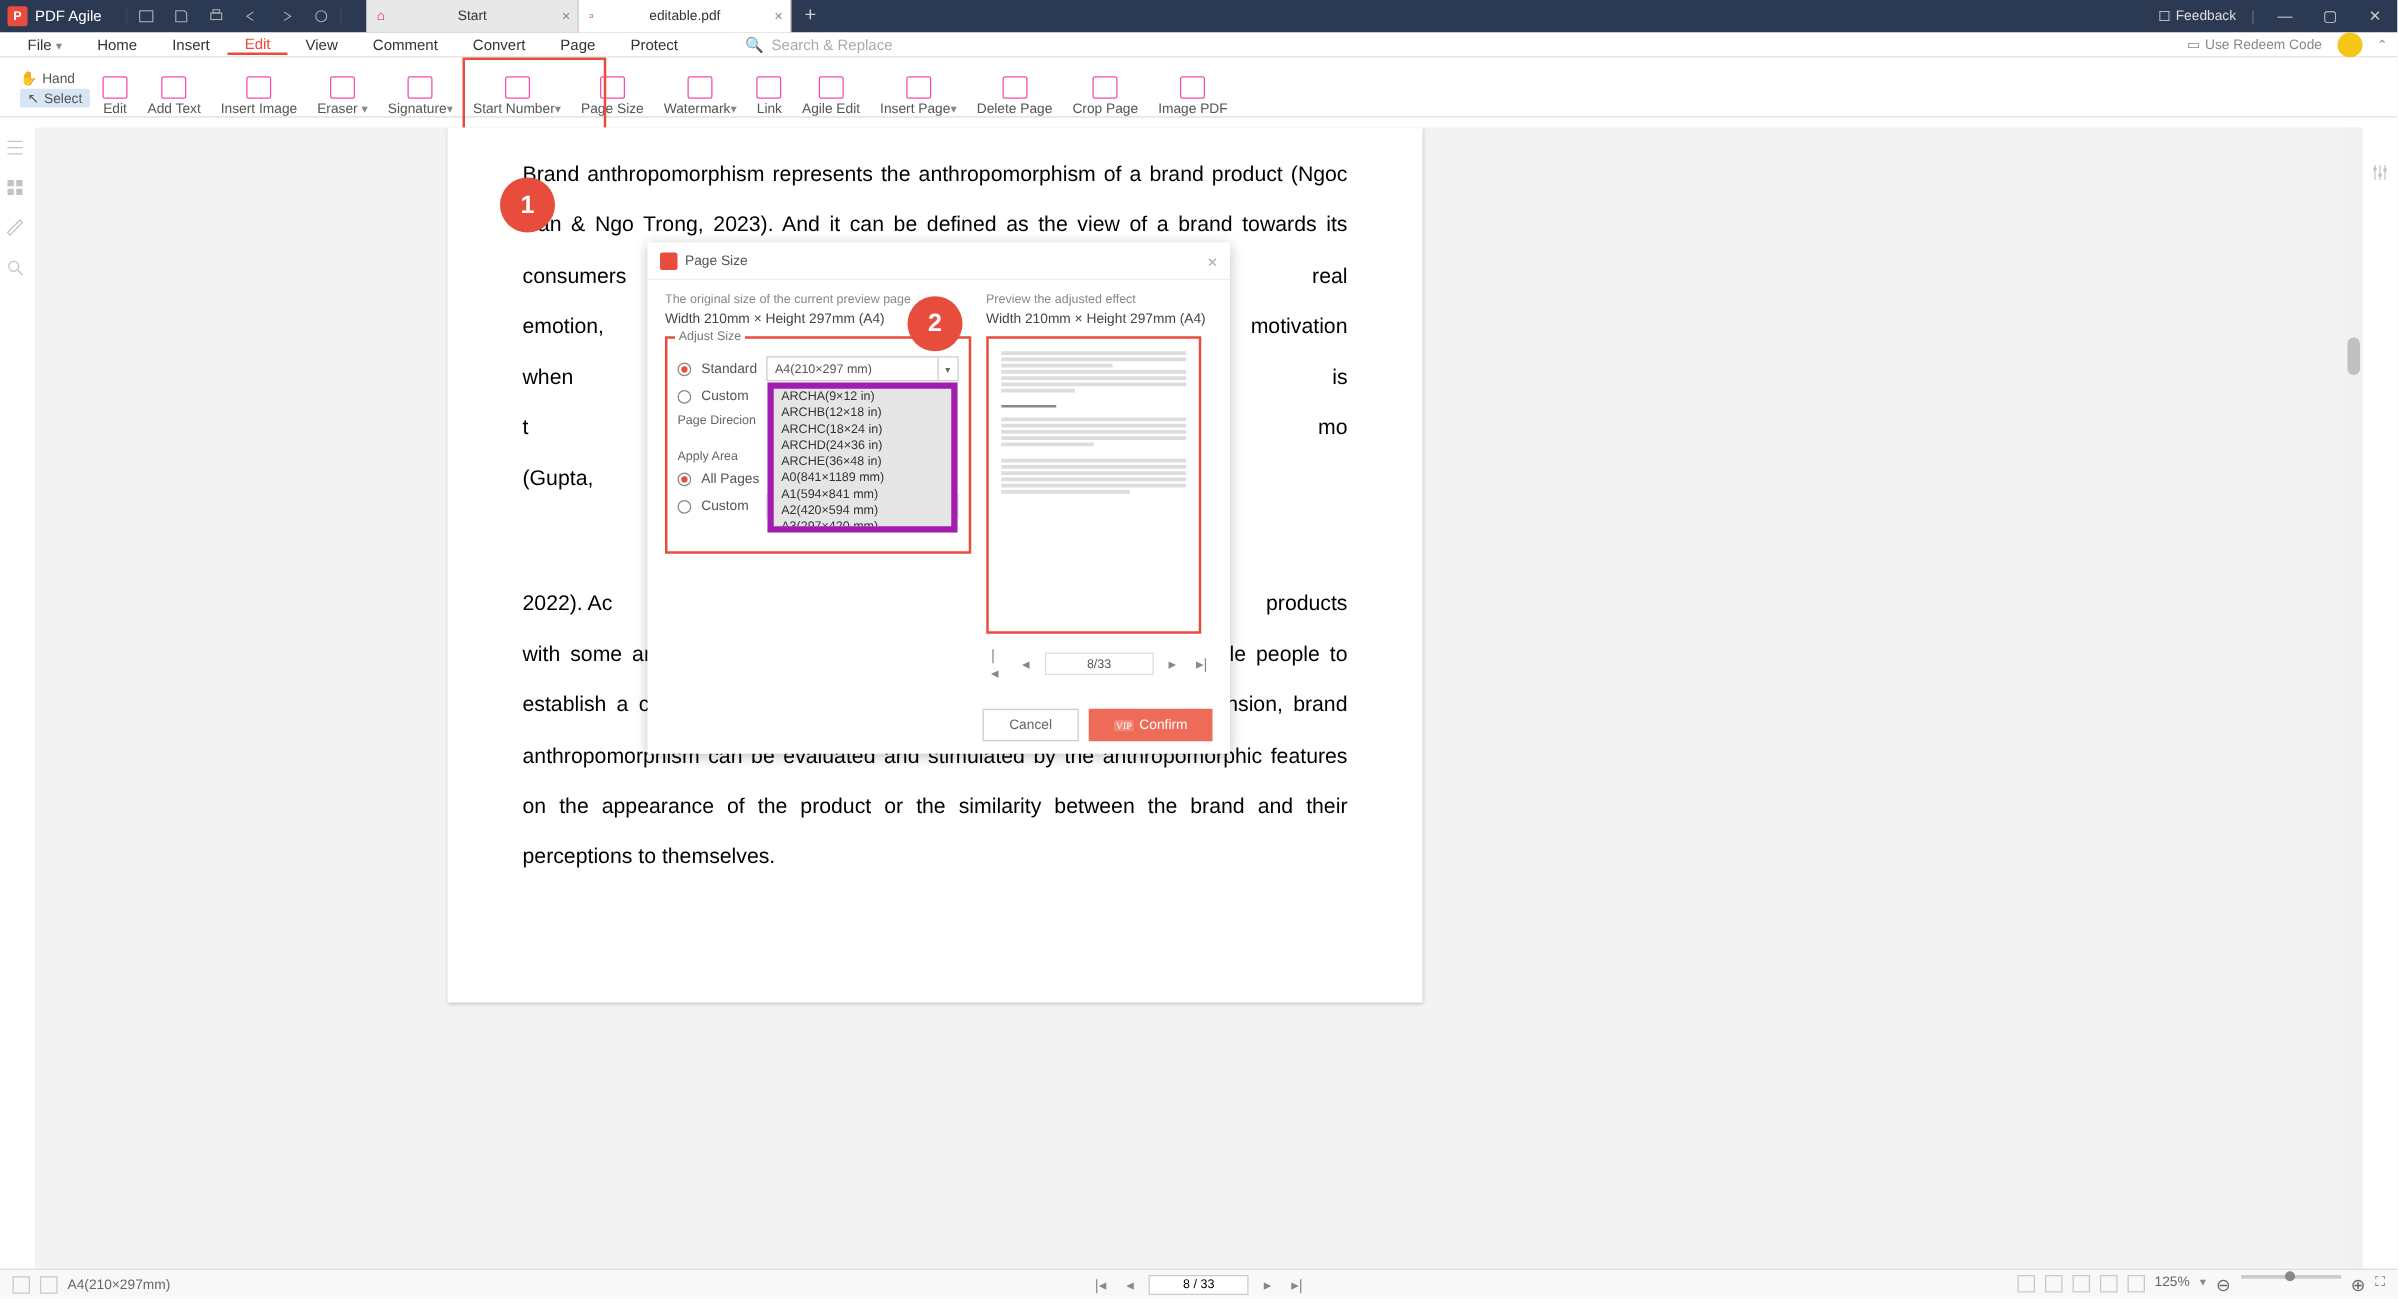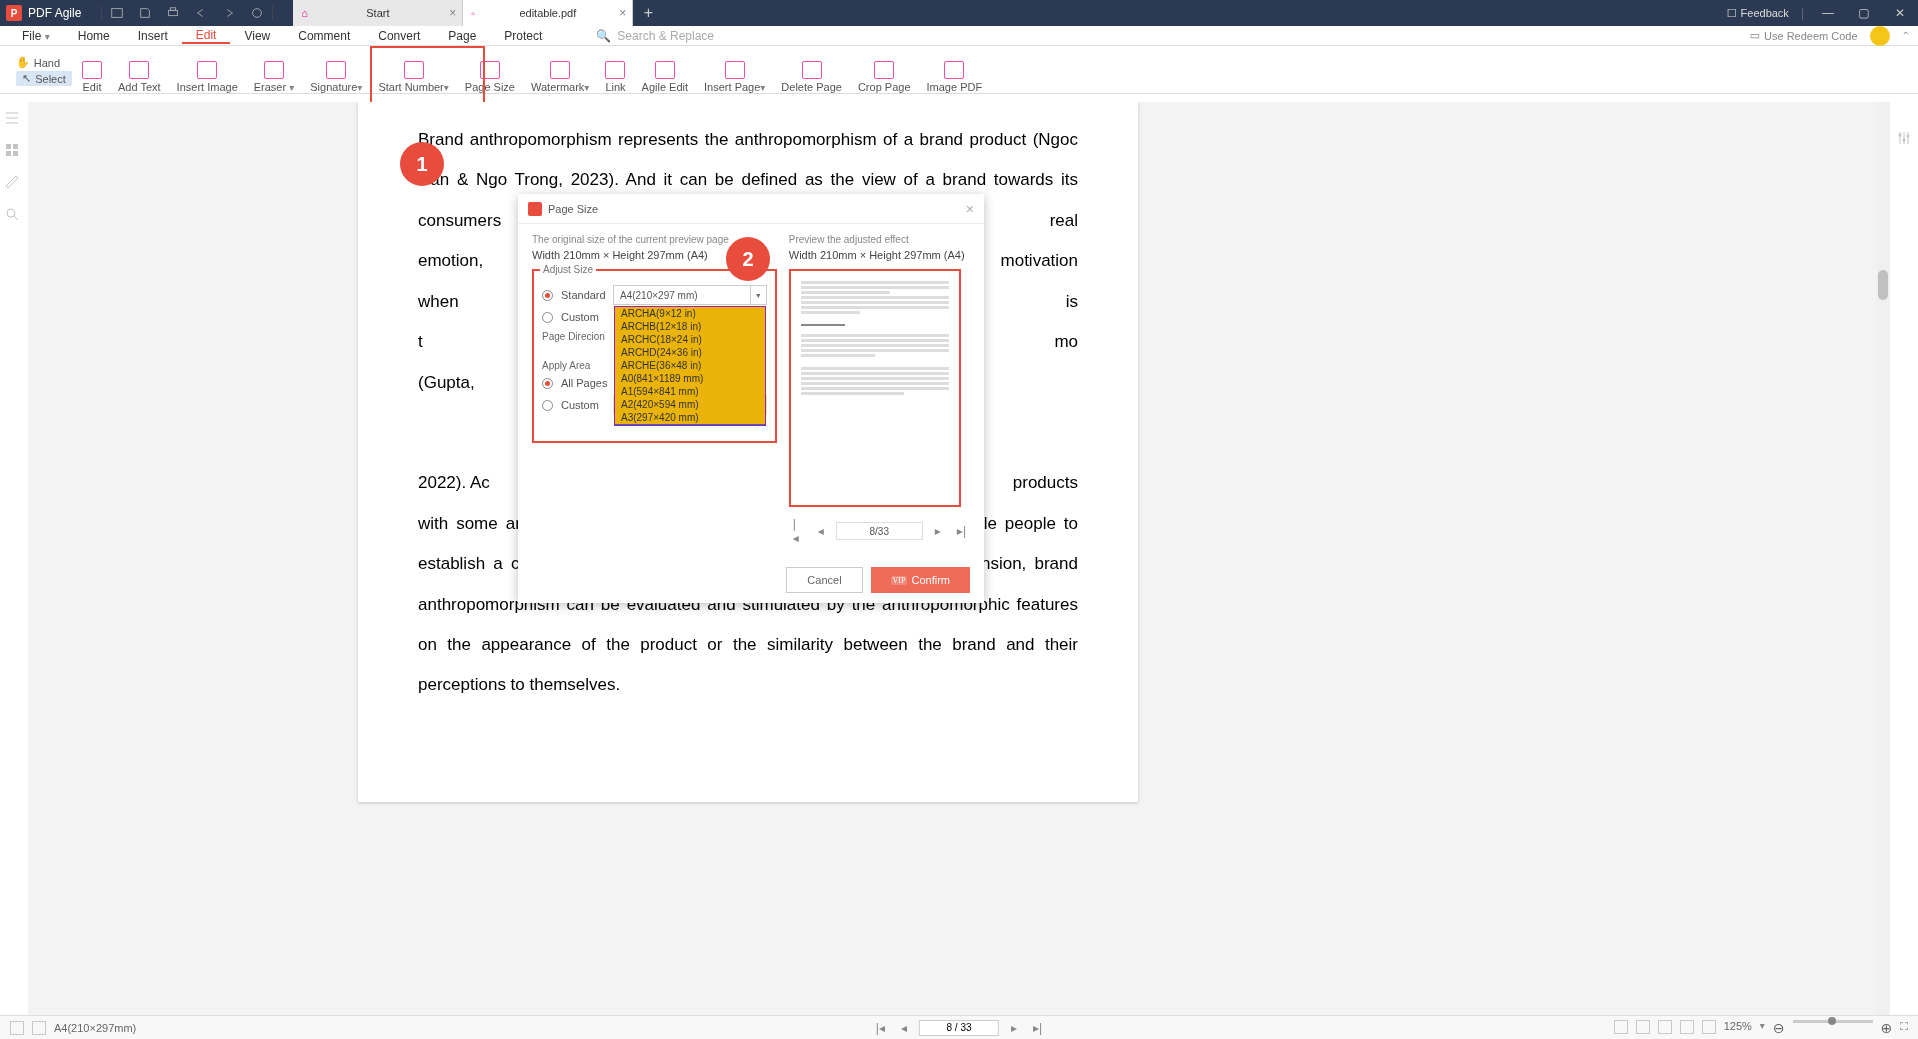--- a/index.html
+++ b/index.html
@@ -67,21 +67,21 @@
 .dlg-right { flex: 1; }
 .dlg-label { font-size: 10px; color: #888; margin-bottom: 4px; }
 .dlg-size { font-size: 11px; color: #444; margin-bottom: 8px; }
 .adjust-box { border: 2px solid #e74c3c; padding: 8px; position: relative; }
 .adjust-title { position: absolute; top: -7px; left: 6px; background: #fff; padding: 0 3px; font-size: 10px; color: #777; }
 .radio-row { display: flex; align-items: center; gap: 8px; margin: 6px 0; }
 .radio { width: 11px; height: 11px; border: 1px solid #888; border-radius: 50%; display: inline-flex; align-items: center; justify-content: center; }
 .radio.checked::after { content: ''; width: 5px; height: 5px; background: #e74c3c; border-radius: 50%; }
 .combo { position: relative; flex: 1; border: 1px solid #ccc; height: 20px; display: flex; align-items: center; padding: 0 6px; font-size: 10px; background: #fff; }
 .combo-arrow { position: absolute; right: 0; top: 0; width: 16px; height: 100%; border-left: 1px solid #ccc; display: flex; align-items: center; justify-content: center; font-size: 8px; color: #666; }
-.dropdown { position: absolute; top: 20px; left: 0; right: 0; background: #eab308; border: 1px solid #a21caf; z-index: 5; max-height: 120px; overflow: hidden; }
+.dropdown { position: absolute; top: 20px; left: 0; right: 0; background: #e5e5e5; border: 5px solid #a21caf; z-index: 5; max-height: 120px; overflow: hidden; }
 .dd-item { padding: 1px 6px; font-size: 10px; color: #333; }
 .dd-item.selected { background: #2c6db5; color: #fff; }
 .section-label { font-size: 10px; color: #666; margin: 8px 0 4px; }
 .custom-input { flex: 1; border: 1px solid #ddd; height: 20px; padding: 0 6px; font-size: 9px; color: #bbb; background: #fafafa; }
 .preview-box { border: 2px solid #e74c3c; width: 172px; height: 238px; background: #fff; padding: 8px 10px; font-size: 4px; line-height: 1.6; color: #666; overflow: hidden; }
 .preview-line { height: 3px; background: #ddd; margin: 2px 0; }
 .dlg-nav { display: flex; align-items: center; justify-content: center; gap: 8px; margin-top: 8px; }
 .nav-btn { color: #888; font-size: 12px; cursor: pointer; padding: 2px 4px; }
 .nav-page { border: 1px solid #ddd; width: 90px; height: 18px; text-align: center; font-size: 10px; line-height: 18px; }
 .dlg-footer { display: flex; justify-content: flex-end; gap: 8px; padding: 10px 14px; }

